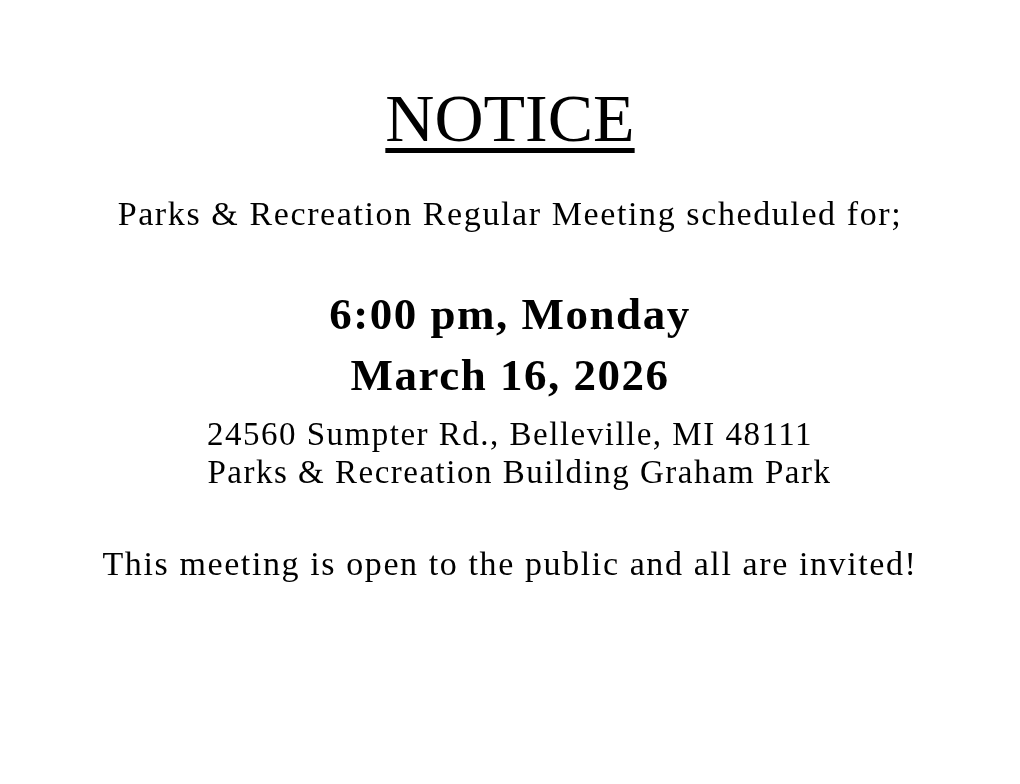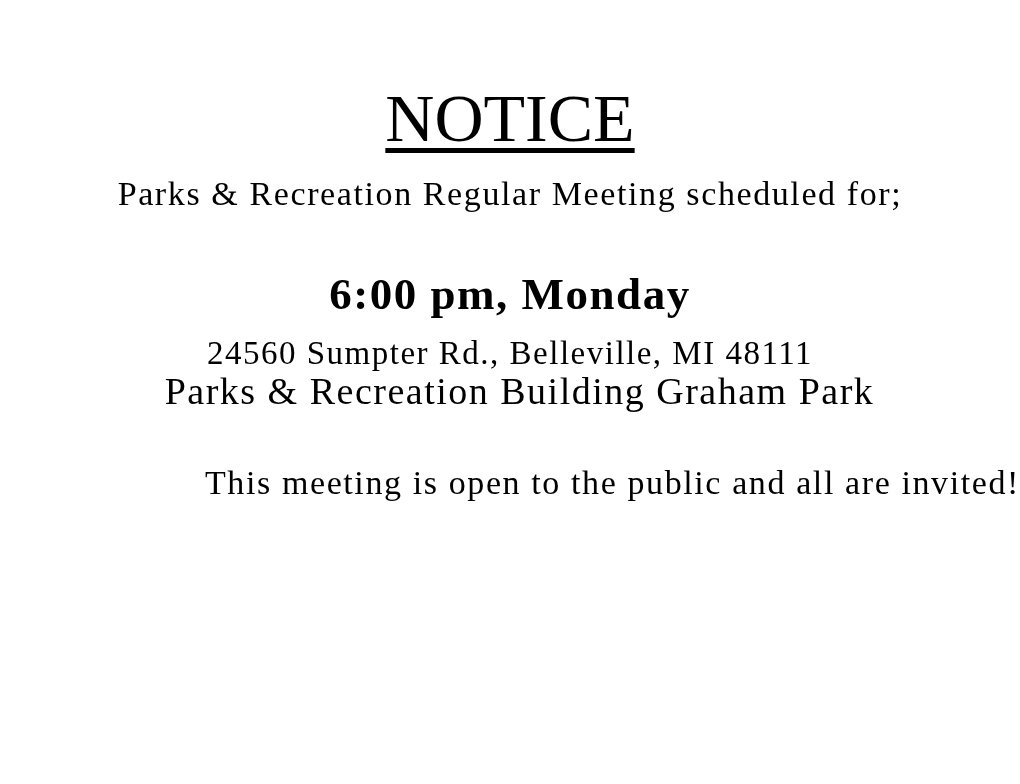--- a/index.html
+++ b/index.html
@@ -25,64 +25,64 @@
     line-height: 68px;
     font-weight: 400;
   }
   .title-text {
     text-decoration: underline;
     text-decoration-thickness: 5px;
     text-underline-offset: 7px;
     text-align: right;
   }
   .intro {
-    margin-top: 20px;
+    margin-top: 40px;
     font-size: 34px;
     line-height: 44px;
     letter-spacing: 1.6px;
   }
   .schedule {
     margin-top: 48px;
     font-size: 45px;
     line-height: 61px;
     font-weight: 700;
     letter-spacing: 1.5px;
   }
   .address {
     margin-top: 8px;
     font-size: 33px;
     line-height: 40px;
     letter-spacing: 1.5px;
   }
   .venue {
     margin-top: 0;
-    font-size: 38px;
+    font-size: 33px;
     line-height: 36px;
     letter-spacing: 1.5px;
     padding-left: 19px;
   }
   .closing {
     margin-top: 52px;
     font-size: 34px;
     line-height: 44px;
     letter-spacing: 1.6px;
-    text-align: right;
   }
 </style>
 </head>
 <body>
 
 <div class="page">
 
   <h1 class="title"><span class="title-text">NOTICE</span></h1>
 
   <div class="intro">Parks &amp; Recreation Regular Meeting scheduled for;</div>
 
   <div class="schedule">
     <div>6:00 pm, Monday</div>
+    <div>March 16, 2026</div>
   </div>
 
   <div class="address">24560 Sumpter Rd., Belleville, MI 48111</div>
 
   <div class="venue">Parks &amp; Recreation Building Graham Park</div>
 
   <div class="closing">
     <div>This meeting is open to the public and all are invited!</div>
   </div>
 

